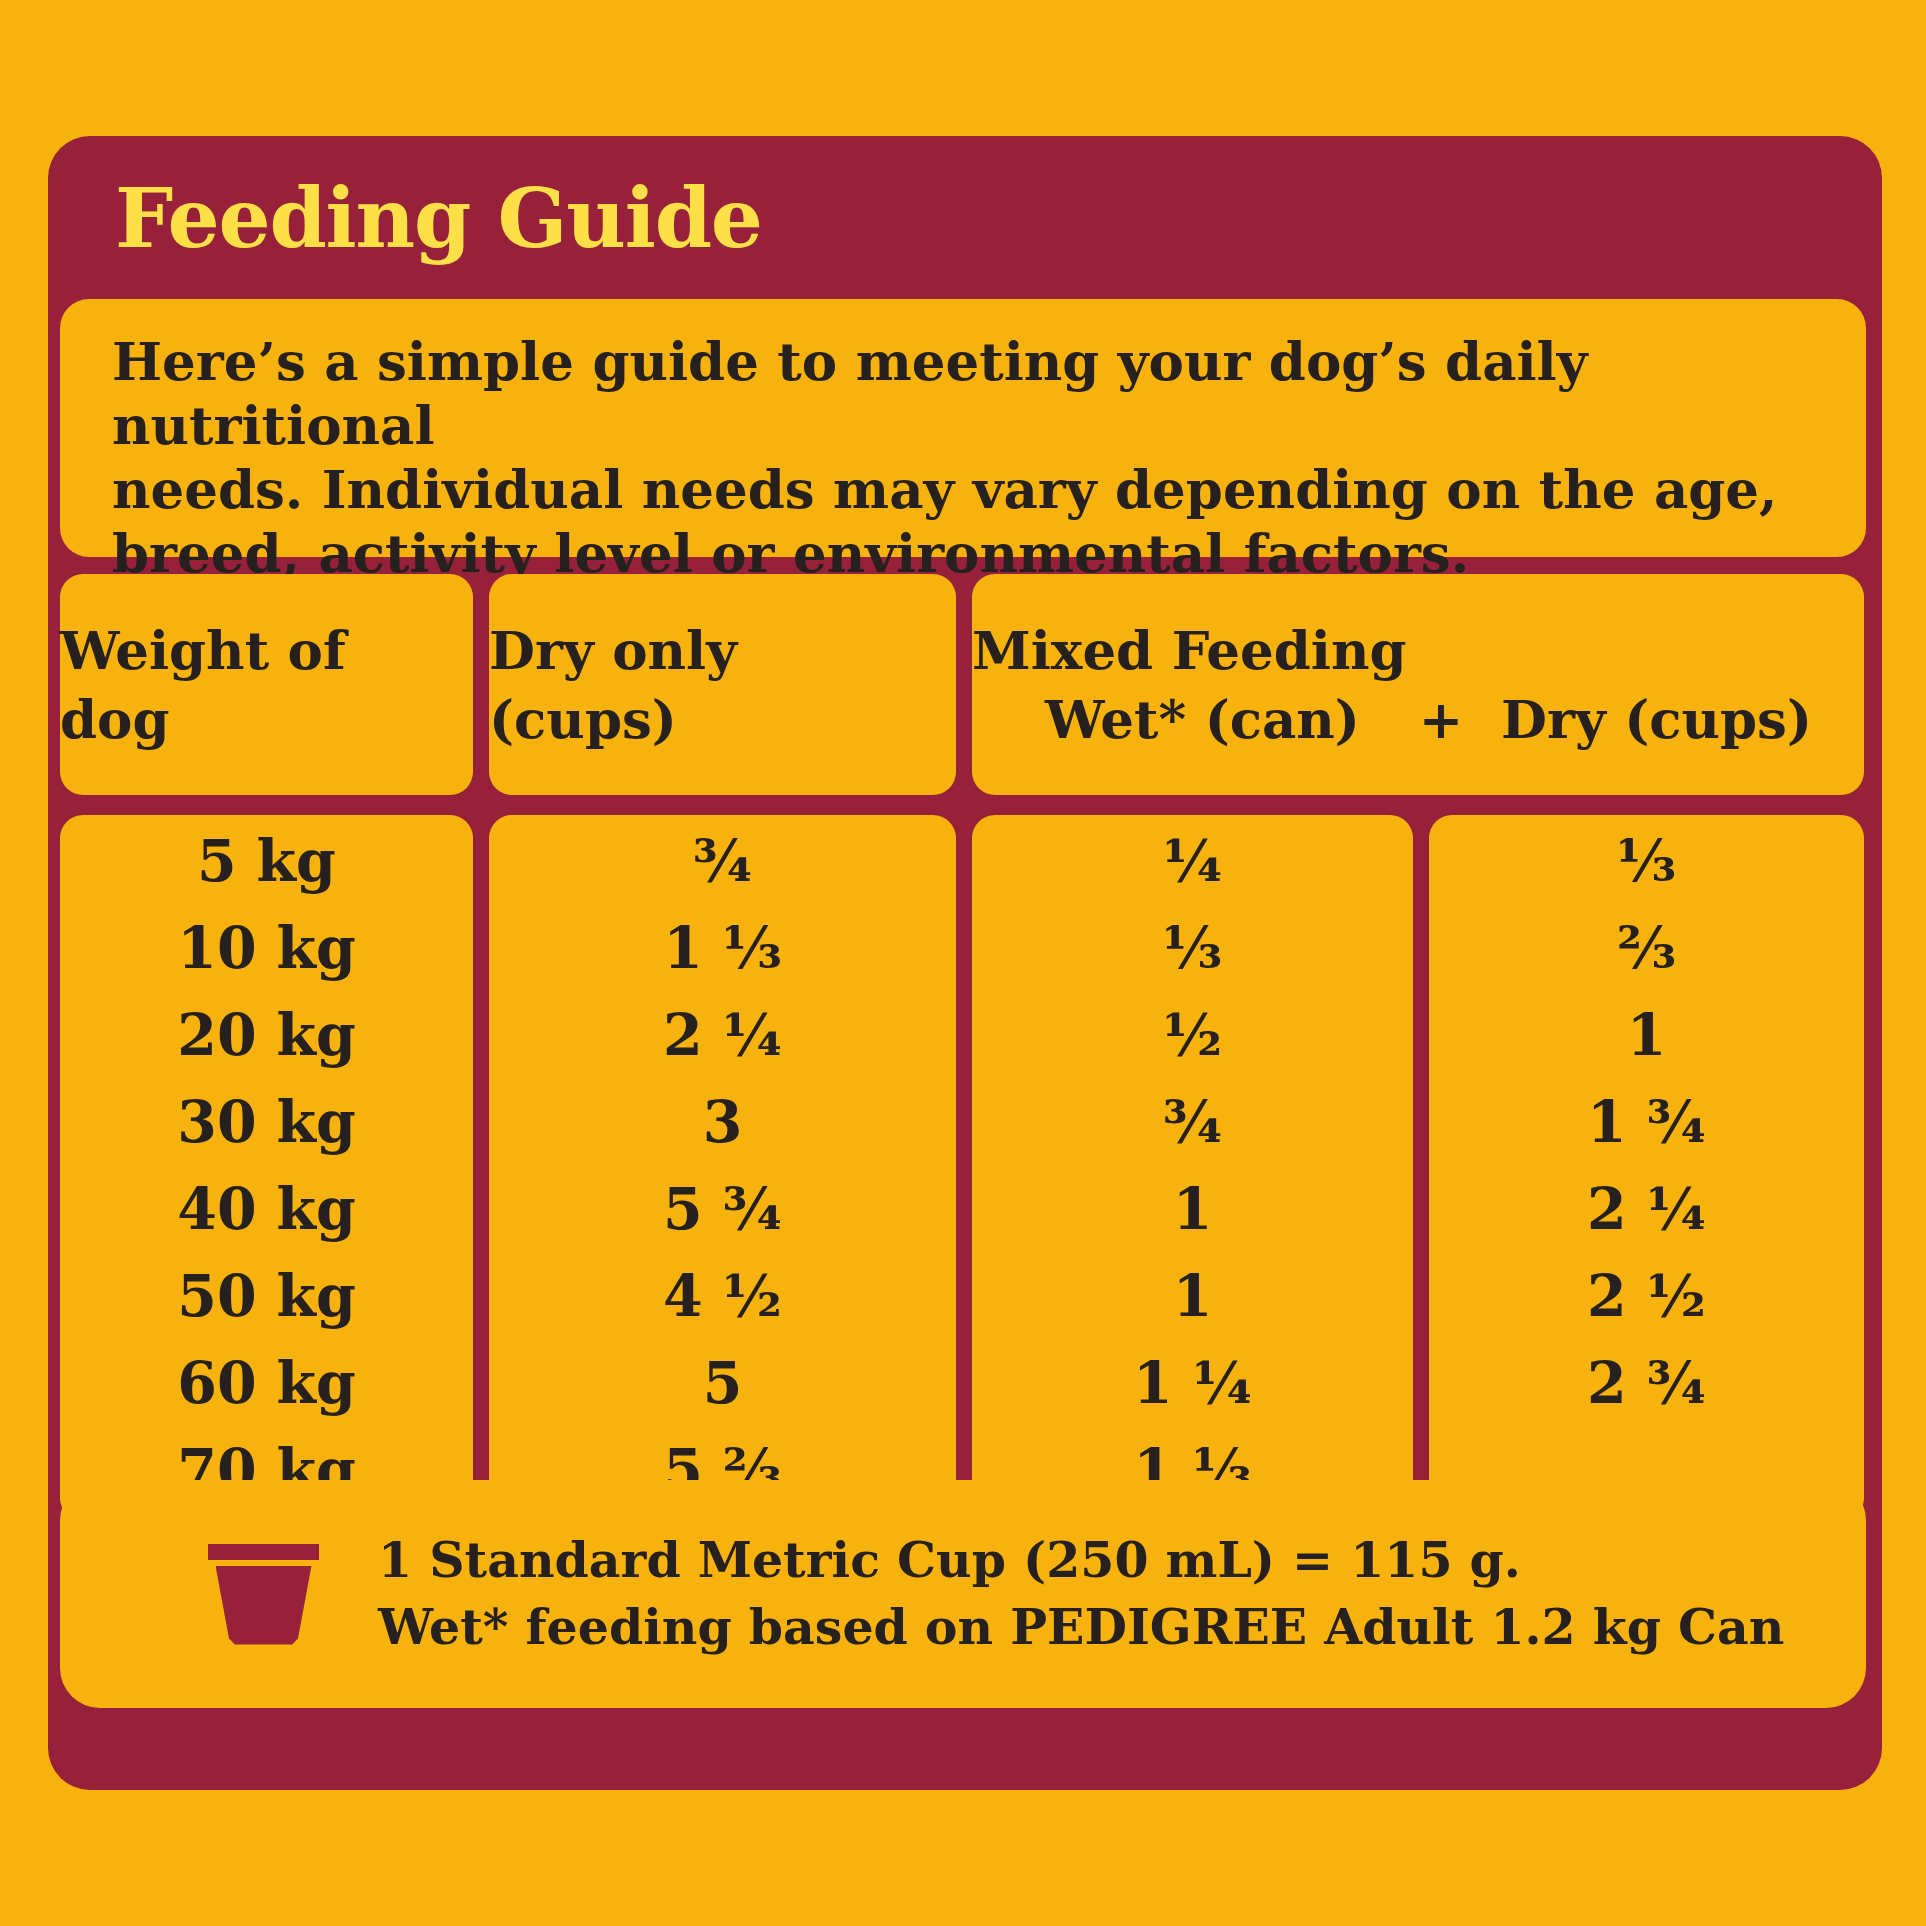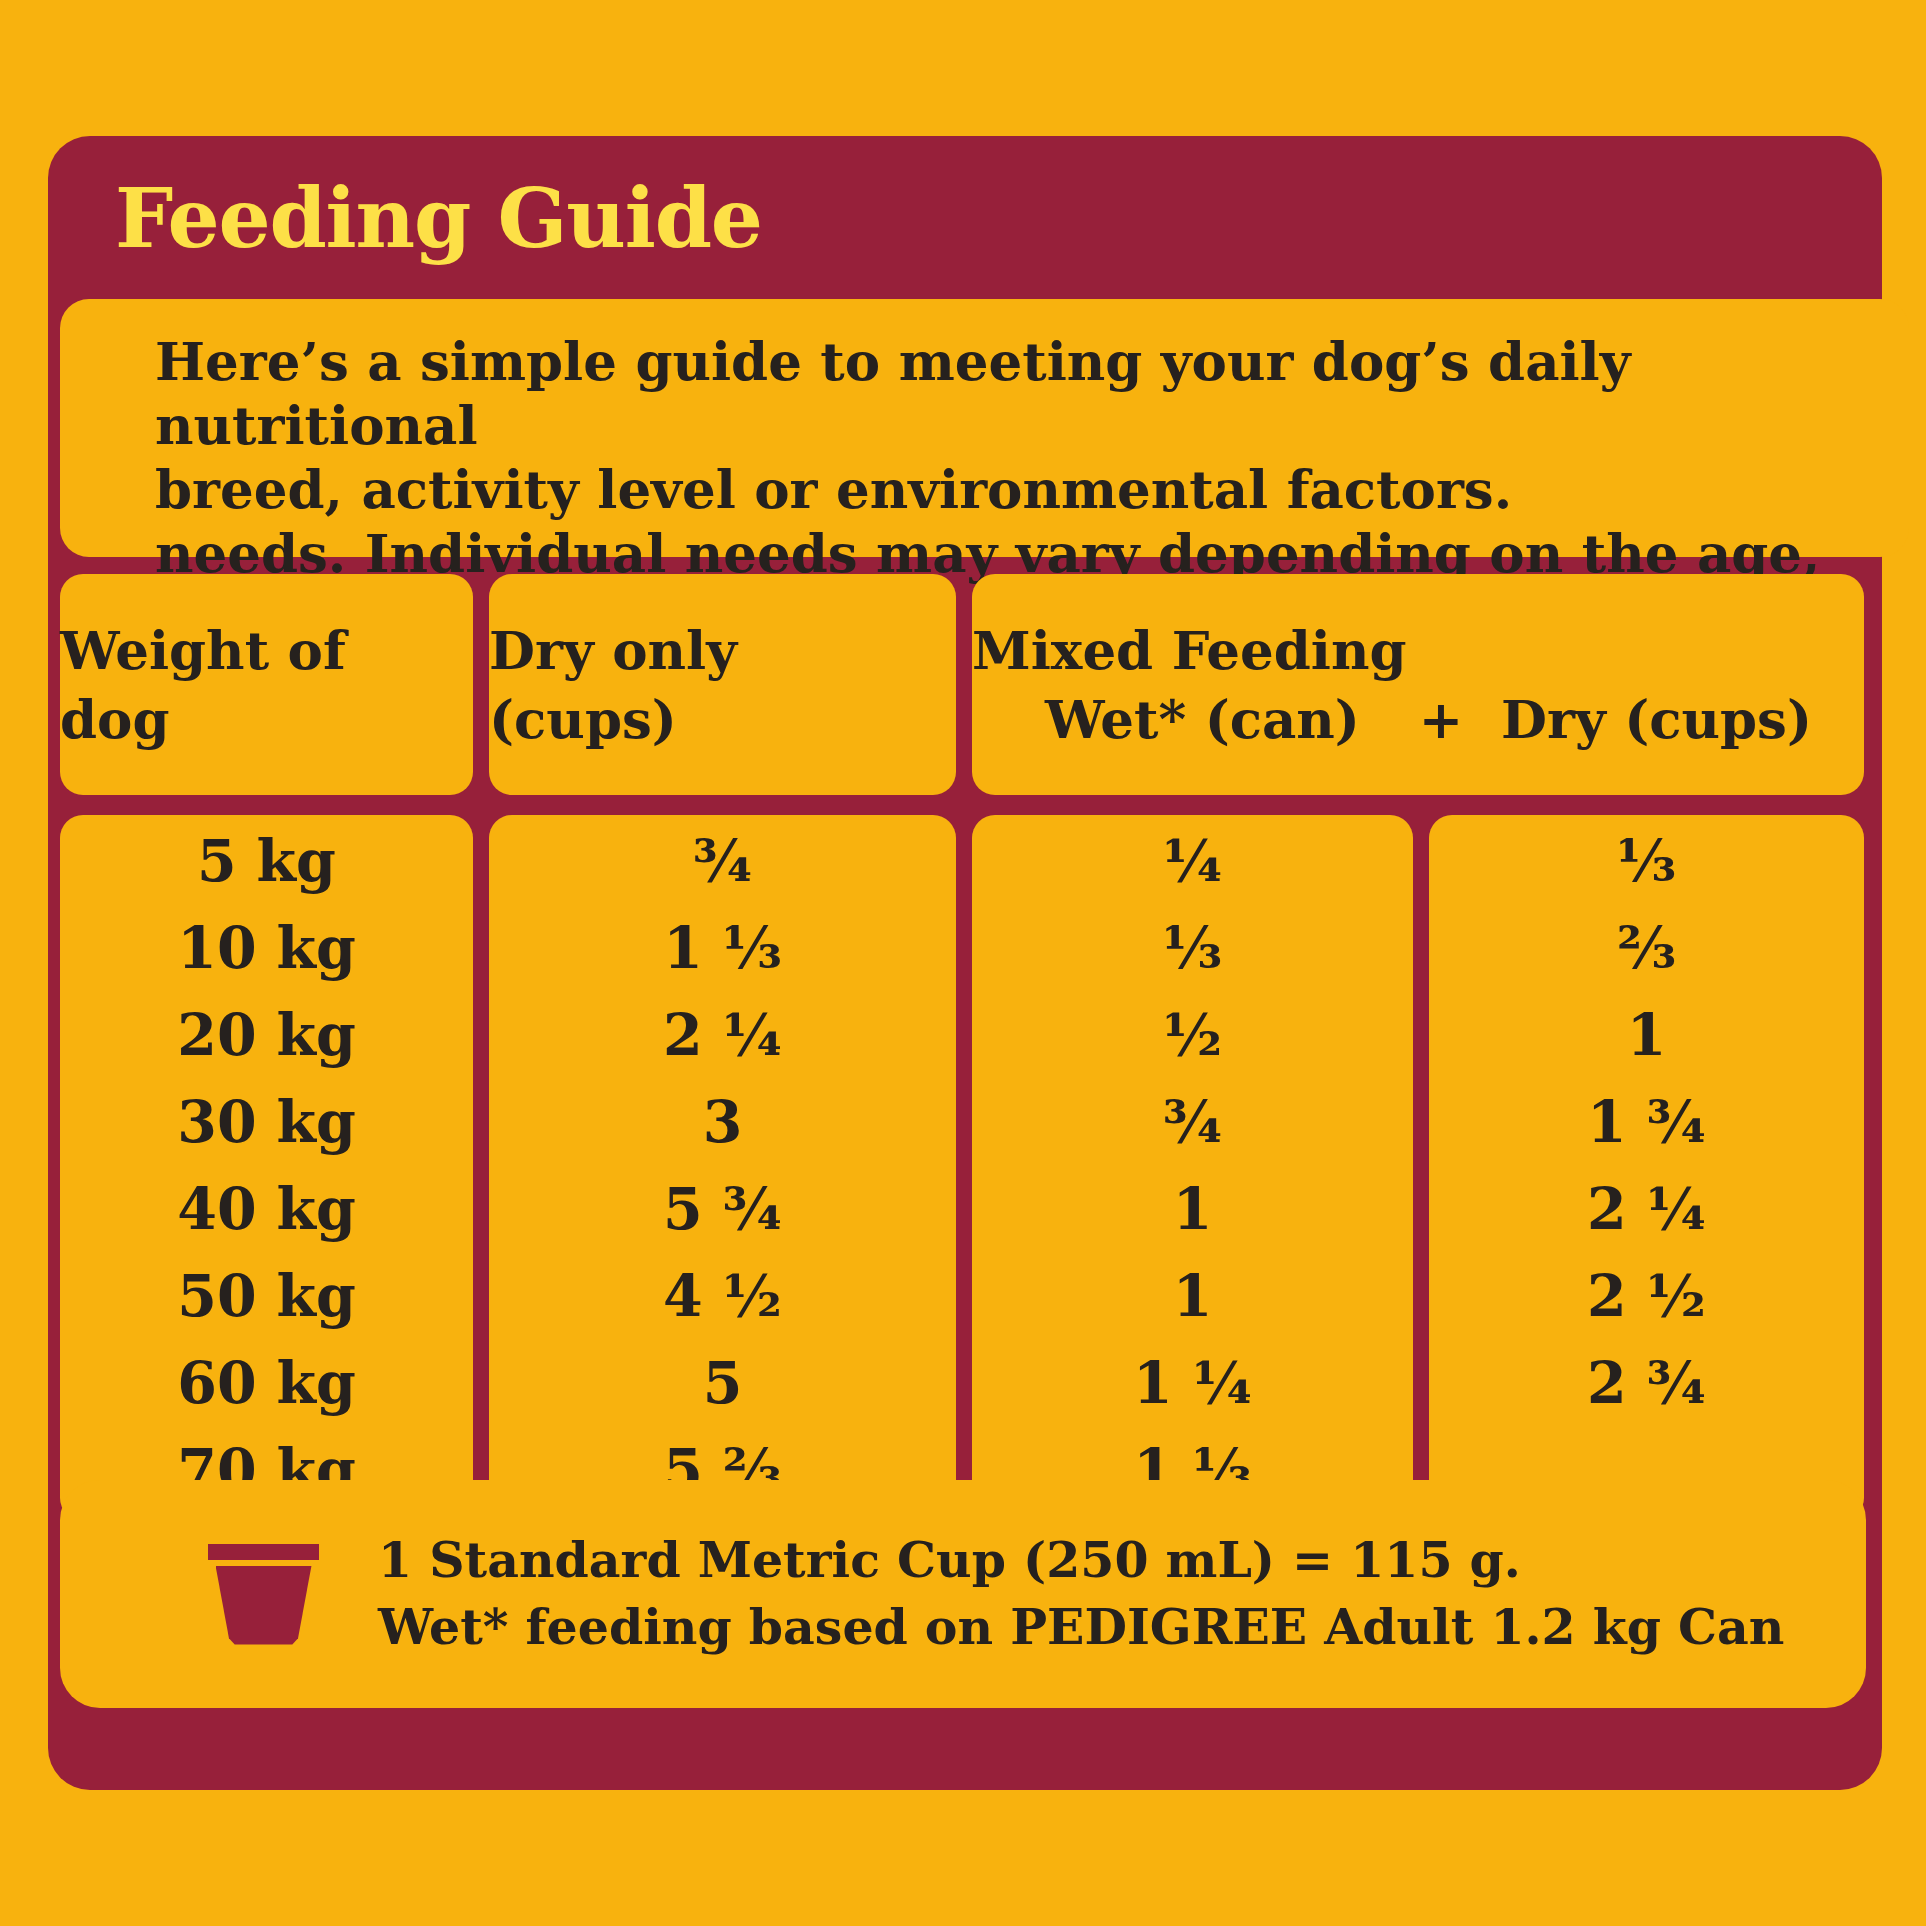--- a/index.html
+++ b/index.html
@@ -26,21 +26,20 @@
     line-height:1.25;
     letter-spacing:-1.2px;
     color:#fde047;
   }
   .intro-box{
     position:absolute;
     left:12px;top:163px;
     width:1806px;height:258px;
     background:#F8B20E;
     border-radius:29px;
-    padding-left:43px;
   }
   .intro-text{
     padding:30px 0 0 52px;
     font-size:53px;
     line-height:64px;
   }
   .feed-table{
     position:absolute;
     left:12px;top:438px;
     width:1806px;height:947px;
@@ -113,22 +112,22 @@
 </head>
 <body>
 
 <div class="panel">
 
   <div class="title">Feeding Guide</div>
 
   <div class="intro-box">
     <div class="intro-text">
       <div>Here’s a simple guide to meeting your dog’s daily nutritional</div>
+      <div>needs. Individual needs may vary depending on the age,</div>
       <div>breed, activity level or environmental factors.</div>
-      <div>needs. Individual needs may vary depending on the age,</div>
     </div>
   </div>
 
   <div class="feed-table">
 
     <div class="cell head">
       <div>Weight of</div>
       <div>dog</div>
     </div>
 

